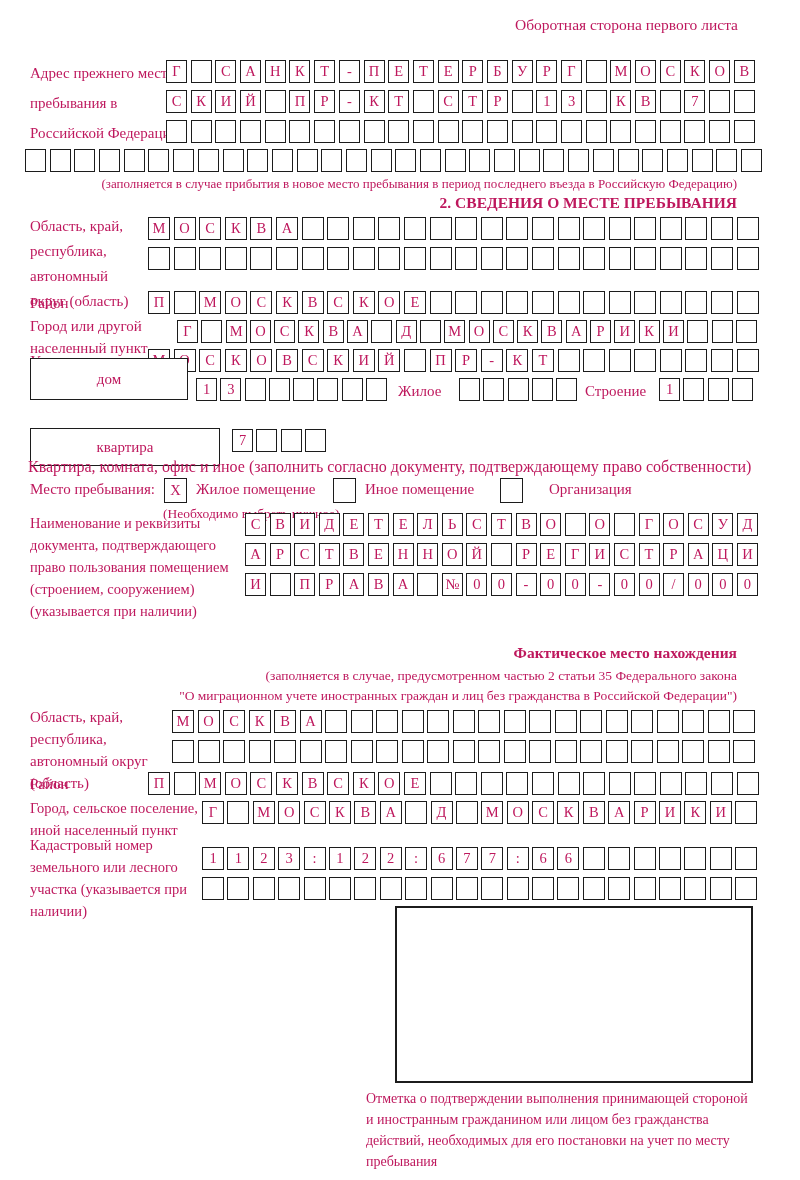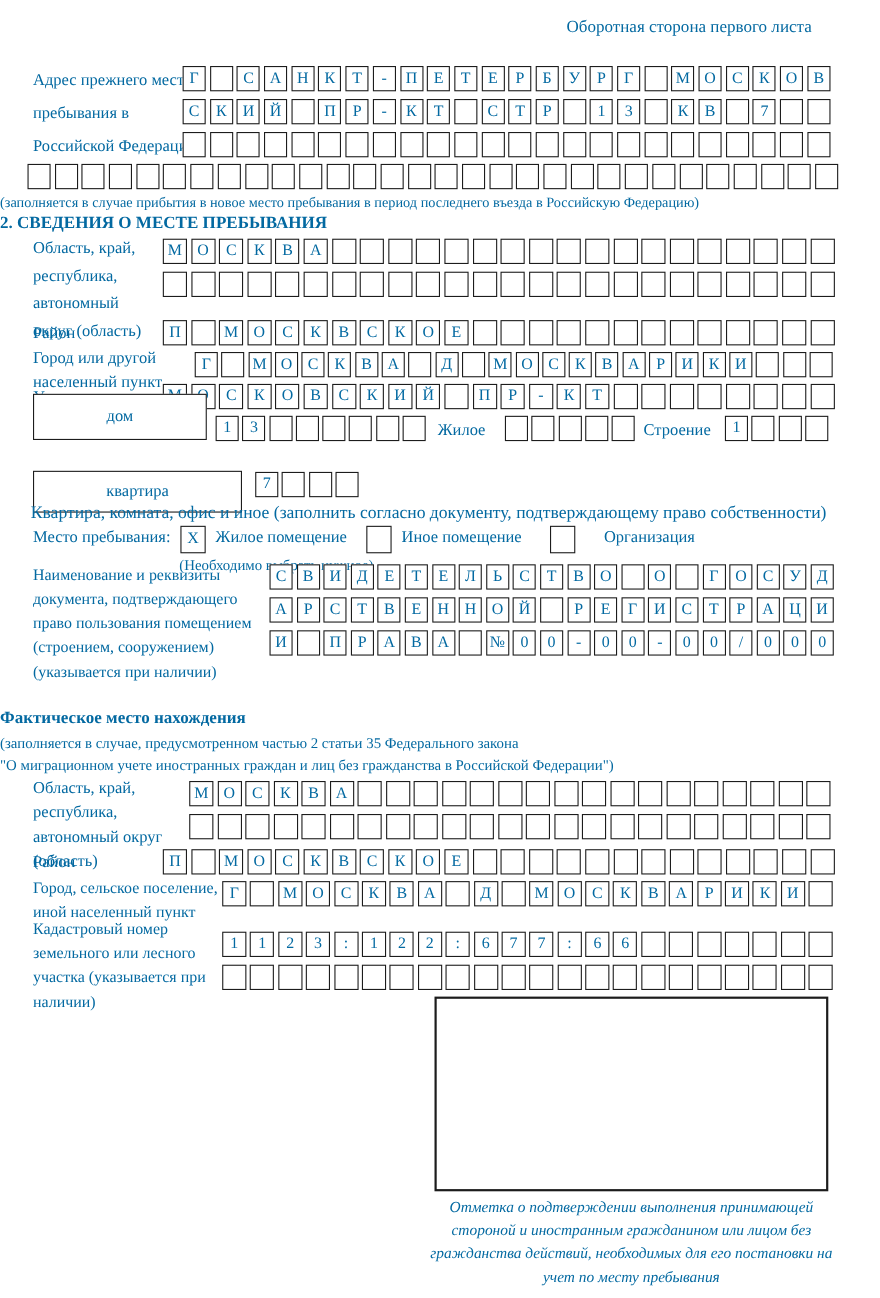--- a/index.html
+++ b/index.html
@@ -1,37 +1,37 @@
 <!DOCTYPE html>
 <html><head>
 <meta charset="utf-8">
 <style>
   html,body{margin:0;padding:0;background:#fff;}
-  .page{position:relative;width:800px;height:1180px;background:#fff;color:#0369a1;
+  .page{position:relative;width:800px;height:1180px;background:#fff;color:#be185d;
         font-family:"Liberation Serif","DejaVu Serif",serif;overflow:hidden;}
   .hdr{position:absolute;top:16px;right:62px;font-size:15.5px;}
   .lbl{position:absolute;font-size:15px;line-height:22px;}
   .cellrow{position:absolute;display:flex;}
   .cell{flex:none;height:23px;border:1.6px solid #1c1c1c;background:#fff;
         display:flex;align-items:center;justify-content:center;
         font-size:14.5px;box-sizing:border-box;}
   .g37{gap:3.7px}.g36{gap:3.6px}.g35{gap:3.5px}.g34{gap:3.4px}.g33{gap:3.3px}
   .cw21 .cell{width:21px}.cw22 .cell{width:22px}
   .bigbox{position:absolute;border:1.8px solid #1c1c1c;box-sizing:border-box;
           display:flex;align-items:center;justify-content:center;font-size:15px;background:#fff;}
   .caption{position:absolute;font-size:13px;}
-  .center{left:0;width:719px;text-align:left;}
+  .center{left:0;width:719px;text-align:right;padding-left:18px;}
   .h2{position:absolute;font-weight:bold;font-size:15.5px;}
   .chk{position:absolute;width:23px;height:25px;border:1.6px solid #1c1c1c;box-sizing:border-box;
        display:flex;align-items:center;justify-content:center;font-size:14.5px;background:#fff;}
   .opt{position:absolute;font-size:15px;}
   .stampbox{position:absolute;left:395px;top:906px;width:358px;height:177px;
             border:2px solid #1c1c1c;box-sizing:border-box;background:#fff;}
-  .stampcap{position:absolute;left:378px;top:1088px;width:392px;text-align:center;
-            font-size:14px;line-height:21px;font-style:italic;}
+  .stampcap{position:absolute;left:366px;top:1088px;width:392px;text-align:left;
+            font-size:14px;line-height:21px;}
 </style>
 </head>
 <body>
 
 <div class="page">
 
   <div class="hdr">Оборотная сторона первого листа</div>
 
   <div class="lbl" style="left:30px;top:58px;width:150px;line-height:30px">Адрес прежнего места пребывания в Российской Федерации</div>
   <div class="cellrow g37 cw21" style="left:166px;top:60px">

